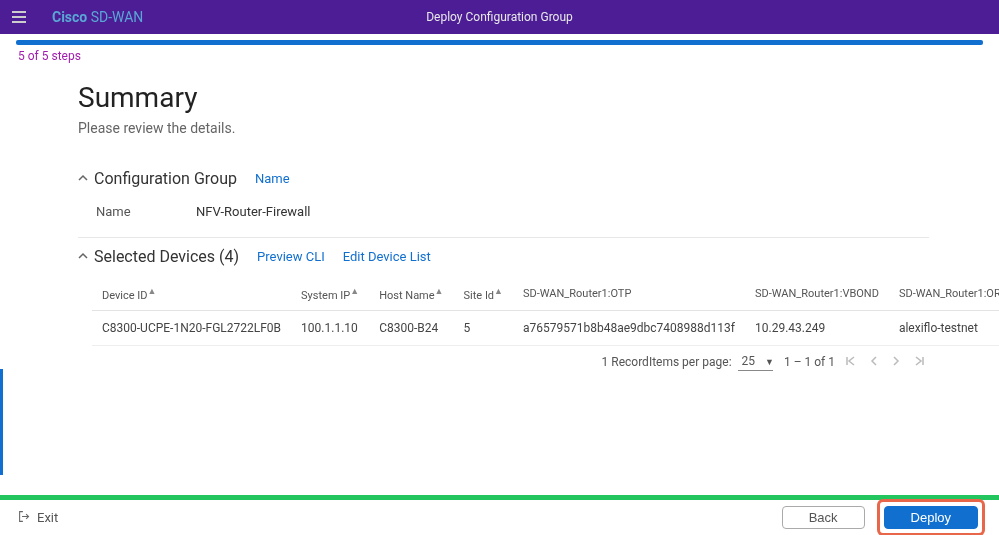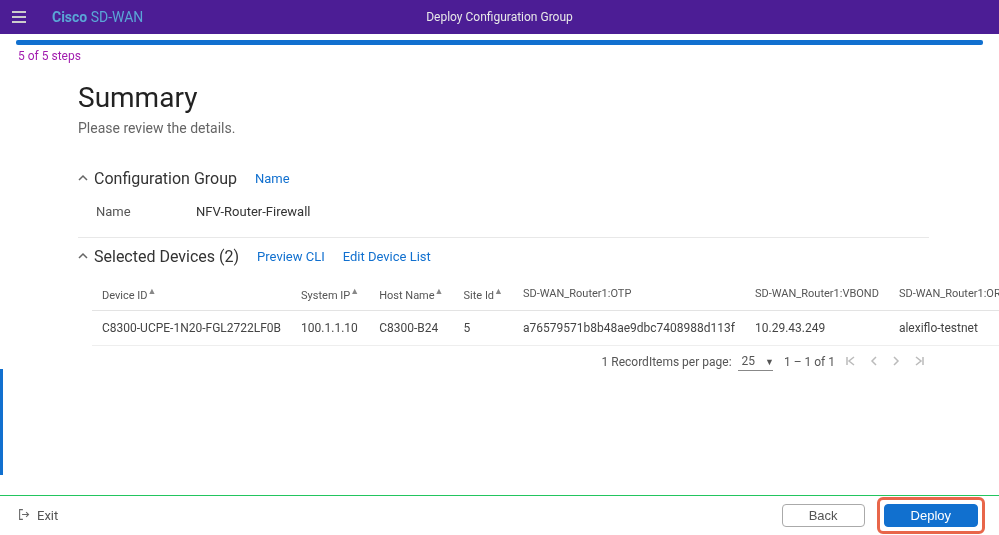--- a/index.html
+++ b/index.html
@@ -46,21 +46,21 @@
     .data-table tbody tr:first-child td { border-top: 1px solid #e3e3e3; }
     
     .table-footer { display: flex; align-items: center; justify-content: flex-end; padding: 8px 4px 0; font-size: 12px; color: #555; margin-left: 27px; }
     .pager-right { display: flex; align-items: center; gap: 10px; }
     .perpage { display: flex; align-items: center; gap: 6px; }
     .perpage-select { border: none; border-bottom: 1px solid #888; padding: 0 18px 2px 4px; font-size: 12px; background: transparent; position: relative; }
     .perpage-caret { font-size: 9px; color: #555; margin-left: -14px; pointer-events: none; }
     .nav-arrows { display: flex; align-items: center; gap: 12px; color: #bbb; }
     .nav-arrows span { cursor: pointer; }
     
-    .footer-bar { position: absolute; bottom: 0; left: 0; right: 0; height: 40px; border-top: 1px solid #22c55e; display: flex; align-items: center; padding: 0 18px; background: #fff; }
+    .footer-bar { position: absolute; bottom: 0; left: 0; right: 0; height: 40px; border-top: 5px solid #22c55e; display: flex; align-items: center; padding: 0 18px; background: #fff; }
     .exit-link { display: flex; align-items: center; gap: 6px; color: #555; font-size: 13px; cursor: pointer; }
     .footer-spacer { flex: 1; }
     .btn { height: 23px; padding: 0 26px; border-radius: 4px; font-size: 13px; cursor: pointer; display: inline-flex; align-items: center; }
     .btn-outline { border: 1px solid #aaa; background: #fff; color: #555; margin-right: 12px; }
     .btn-primary { border: 1px solid #1170cf; background: #1170cf; color: #fff; }
     .deploy-highlight { border: 3px solid #e8664a; border-radius: 6px; padding: 4px; display: inline-flex; margin-right: -4px; }
   </style>
 </head>
 <body>
 
@@ -100,21 +100,21 @@
   </div>
 
   <div class="divider"></div>
 
   <div class="section-row">
     <span class="chevron">
       <svg width="10" height="10" viewBox="0 0 10 10">
           <path d="M1 7 L5 3 L9 7" fill="none" stroke="#666" stroke-width="1.5"></path>
         </svg>
     </span>
-    <span class="section-title">Selected Devices (2)</span>
+    <span class="section-title">Selected Devices (4)</span>
     <span class="link">Preview CLI</span>
     <span class="link">Edit Device List</span>
   </div>
 
   <div class="table-wrap">
 
     <table class="data-table">
       <thead>
         <tr>
           <th><span>Device ID</span><span class="up">▲</span></th>

